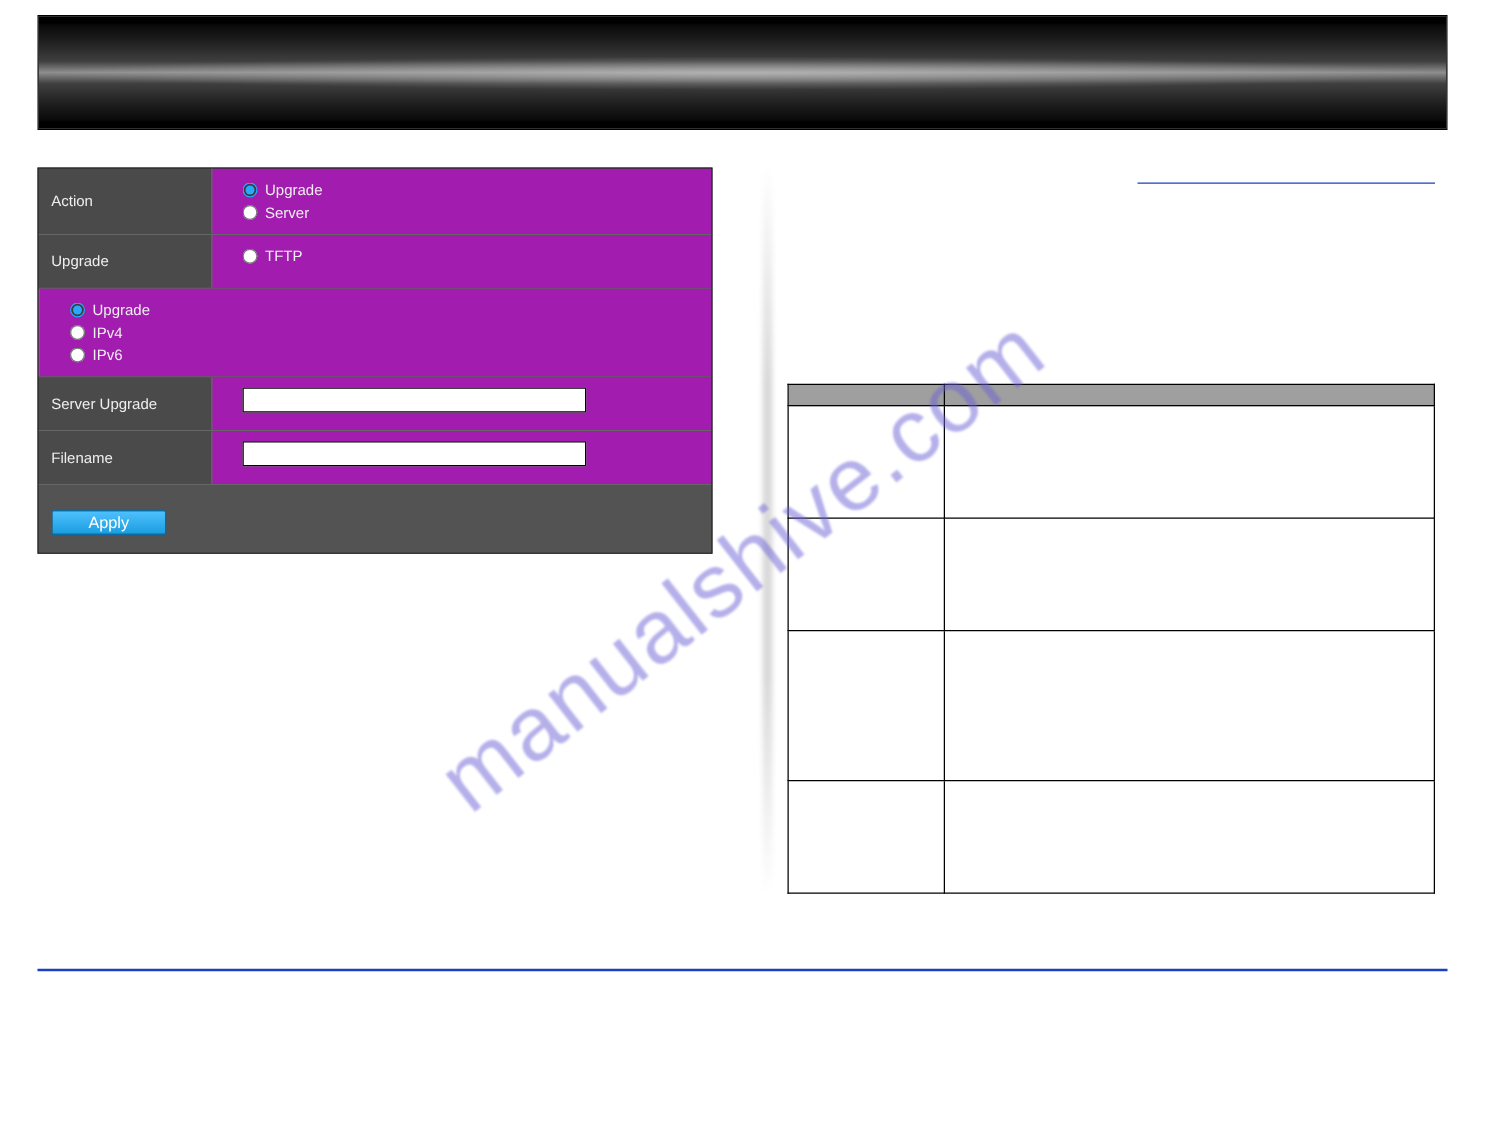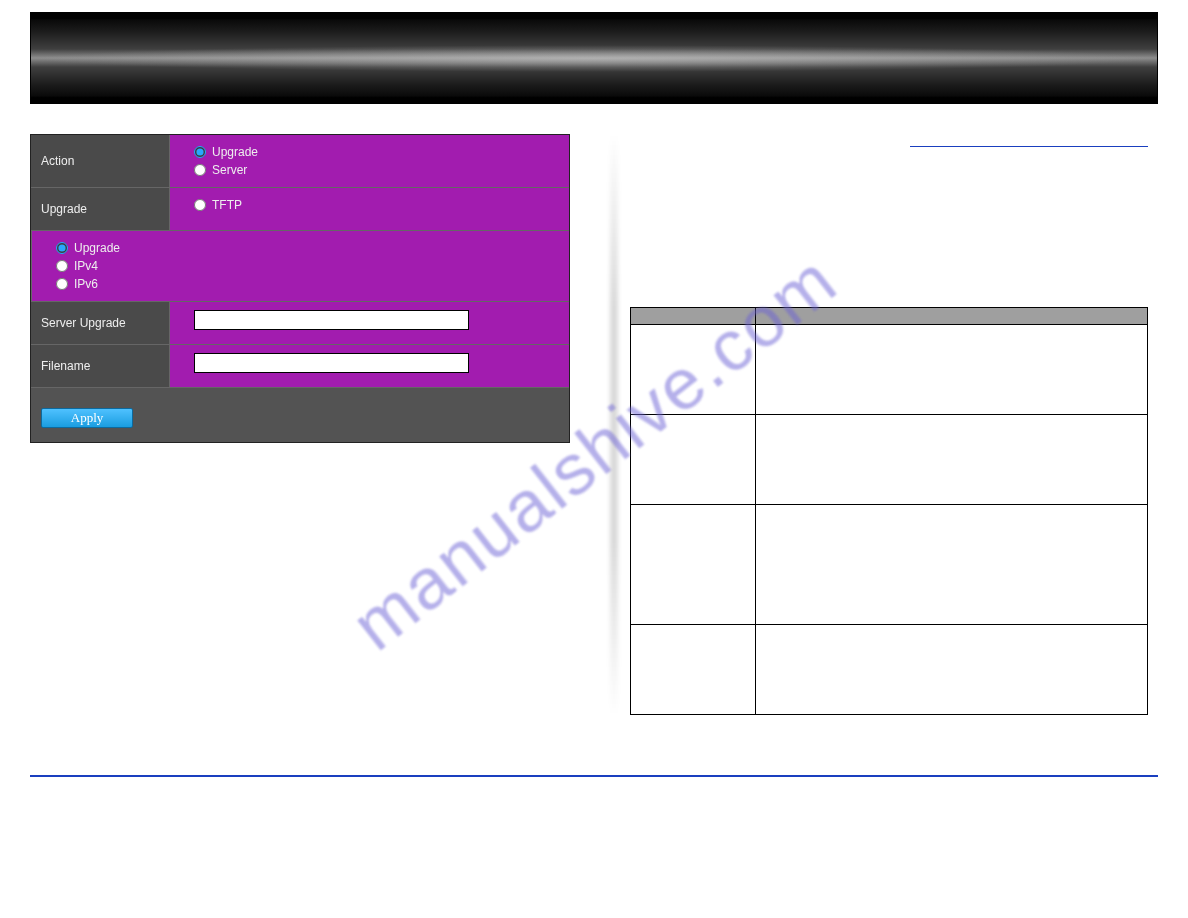--- a/index.html
+++ b/index.html
@@ -116,21 +116,20 @@
     width: 92px;
     height: 20px;
     line-height: 18px;
     text-align: center;
     color: #fff;
     font-size: 13px;
     background: linear-gradient(to bottom, #4fc1ff 0%, #1a9de0 100%);
     border: 1px solid #0c6a9f;
     border-radius: 2px;
     cursor: pointer;
-    font-family: Liberation Serif, serif;
   }
 
   
   .right-link {
     text-align: right;
     color: #1a3fbf;
     font-size: 16px;
     font-style: italic;
     border-bottom: 1px solid #1a3fbf;
     padding-bottom: 6px;

